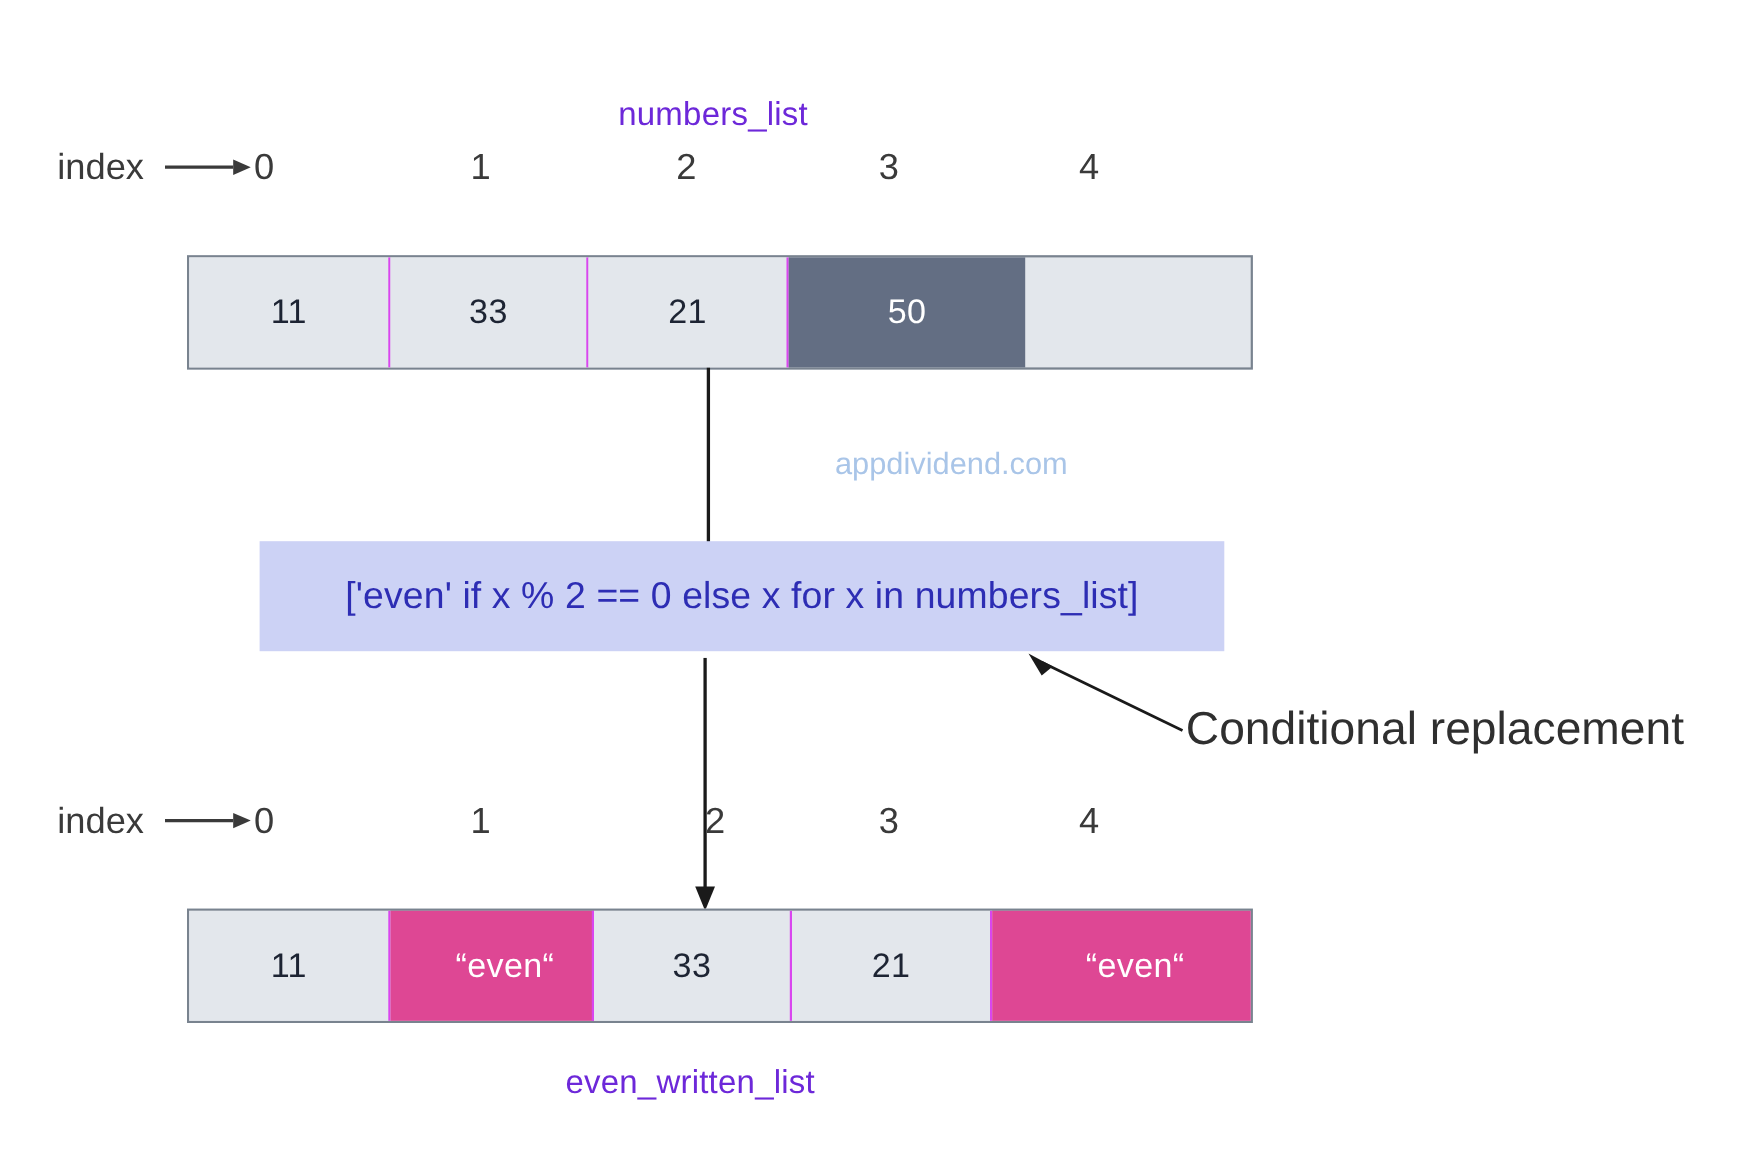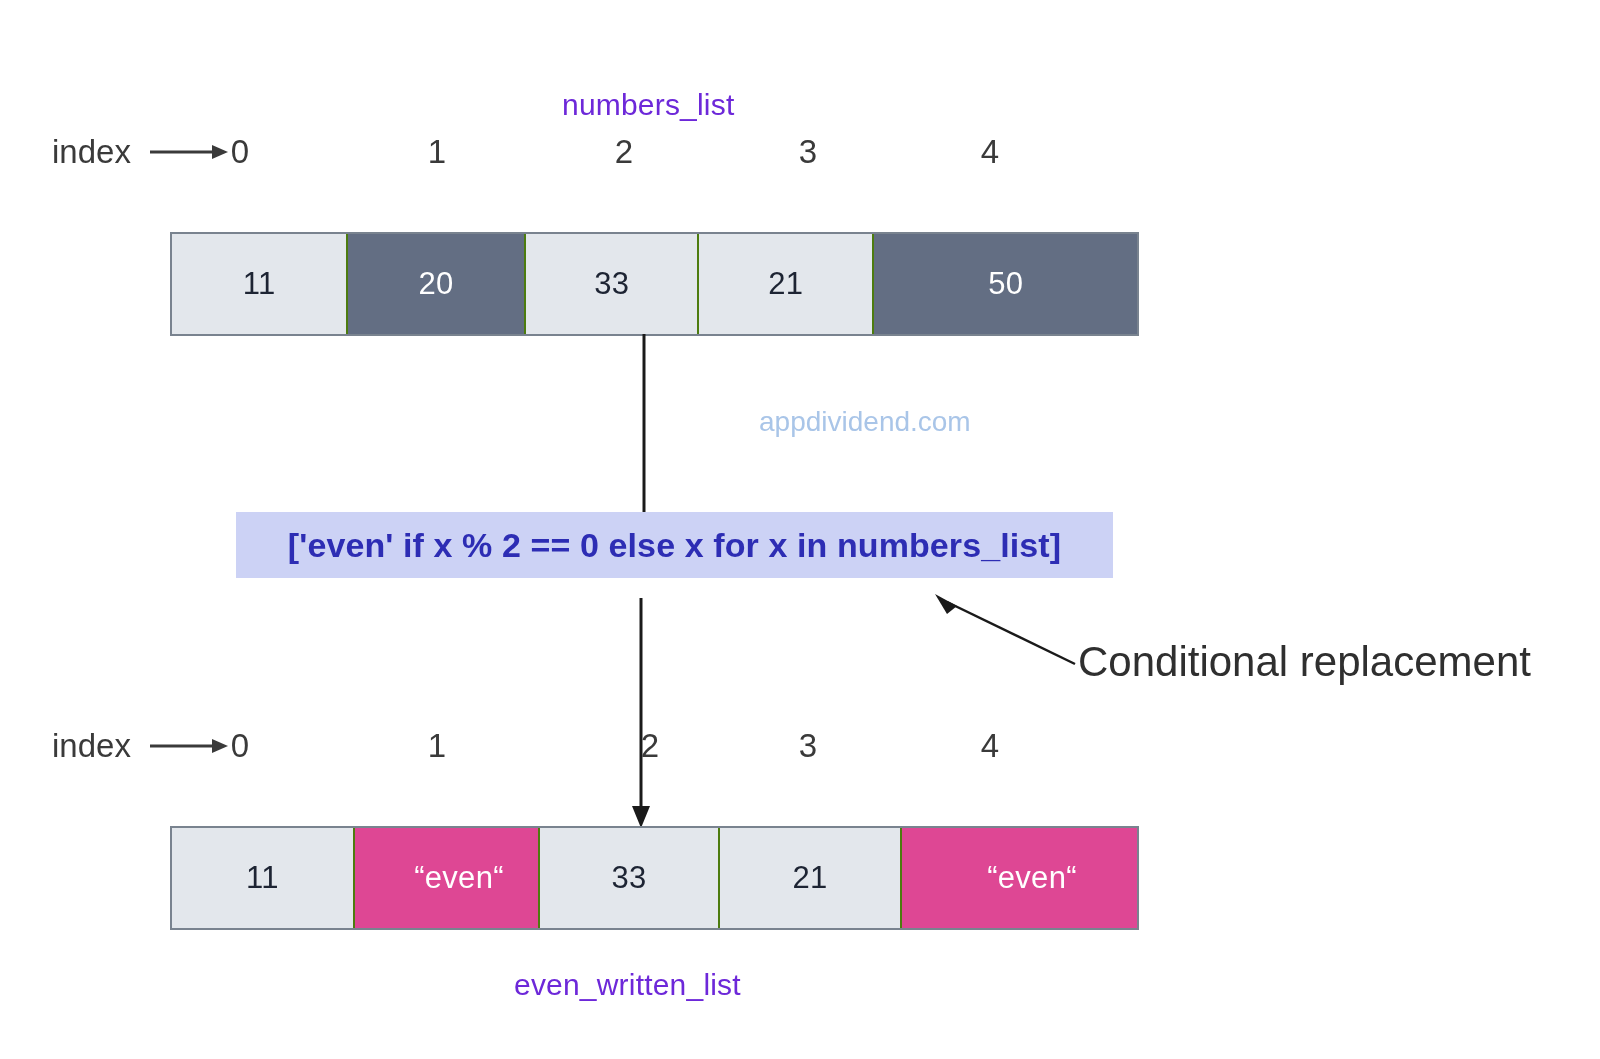--- a/index.html
+++ b/index.html
@@ -54,21 +54,21 @@
     box-sizing: border-box;
     background: #e3e7ec;
   }
   .cell {
     display: flex;
     align-items: center;
     justify-content: center;
     box-sizing: border-box;
     font-size: 31px;
     color: #1d2433;
-    border-right: 2px solid #4d7c0f;
+    border-right: 2px solid #d946ef;
     letter-spacing: 0.3px;
   }
   .cell:last-child { border-right: none; }
   .cell.light { background: #e3e7ec; color: #1d2433; }
   .cell.dark  { background: #636e83; color: #ffffff; }
   .cell.pink  { background: #de4794; color: #ffffff; padding-left: 25px; }
 
   
   .code-box {
     position: absolute;
@@ -117,33 +117,32 @@
   </svg>
 
   <div class="abs index-num" style="left:210px; top:133px;">0</div>
   <div class="abs index-num" style="left:407px; top:133px;">1</div>
   <div class="abs index-num" style="left:594px; top:133px;">2</div>
   <div class="abs index-num" style="left:778px; top:133px;">3</div>
   <div class="abs index-num" style="left:960px; top:133px;">4</div>
 
   <div class="array" style="left:170px; top:232px; width:969px; height:104px;">
     <div class="cell light" style="width:183px;">11</div>
-    <div class="cell dark" style="width:185px;">20</div>
     <div class="cell light" style="width:180px;">33</div>
     <div class="cell light" style="width:182px;">21</div>
-    <div class="cell dark" style="width:273px;">50</div>
+    <div class="cell dark" style="width:215px;">50</div>
   </div>
 
   <svg class="connector" style="left:630px; top:334px;" width="30" height="188">
     <line x1="14" y1="0" x2="14" y2="188" stroke="#1a1a1a" stroke-width="3"></line>
   </svg>
 
   <div class="abs watermark" style="left:727px; top:406px;margin-left:32px;">appdividend.com</div>
 
-  <div class="code-box" style="left:236px; top:512px; width:877px; height:66px;font-weight:bold;">
+  <div class="code-box" style="left:236px; top:492px; width:877px; height:100px;">
     <span class="code-text">['even' if x % 2 == 0 else x for x in numbers_list]</span>
   </div>
 
   <svg class="connector" style="left:925px; top:586px;" width="160" height="84">
     <line x1="22" y1="16" x2="150" y2="78" stroke="#1a1a1a" stroke-width="2.5"></line>
     <polygon points="10,8 32,20 22,28" fill="#1a1a1a"></polygon>
   </svg>
   <div class="abs annotation" style="left:1078px; top:638px;">Conditional replacement</div>
 
   <svg class="connector" style="left:627px; top:598px;" width="30" height="232">

